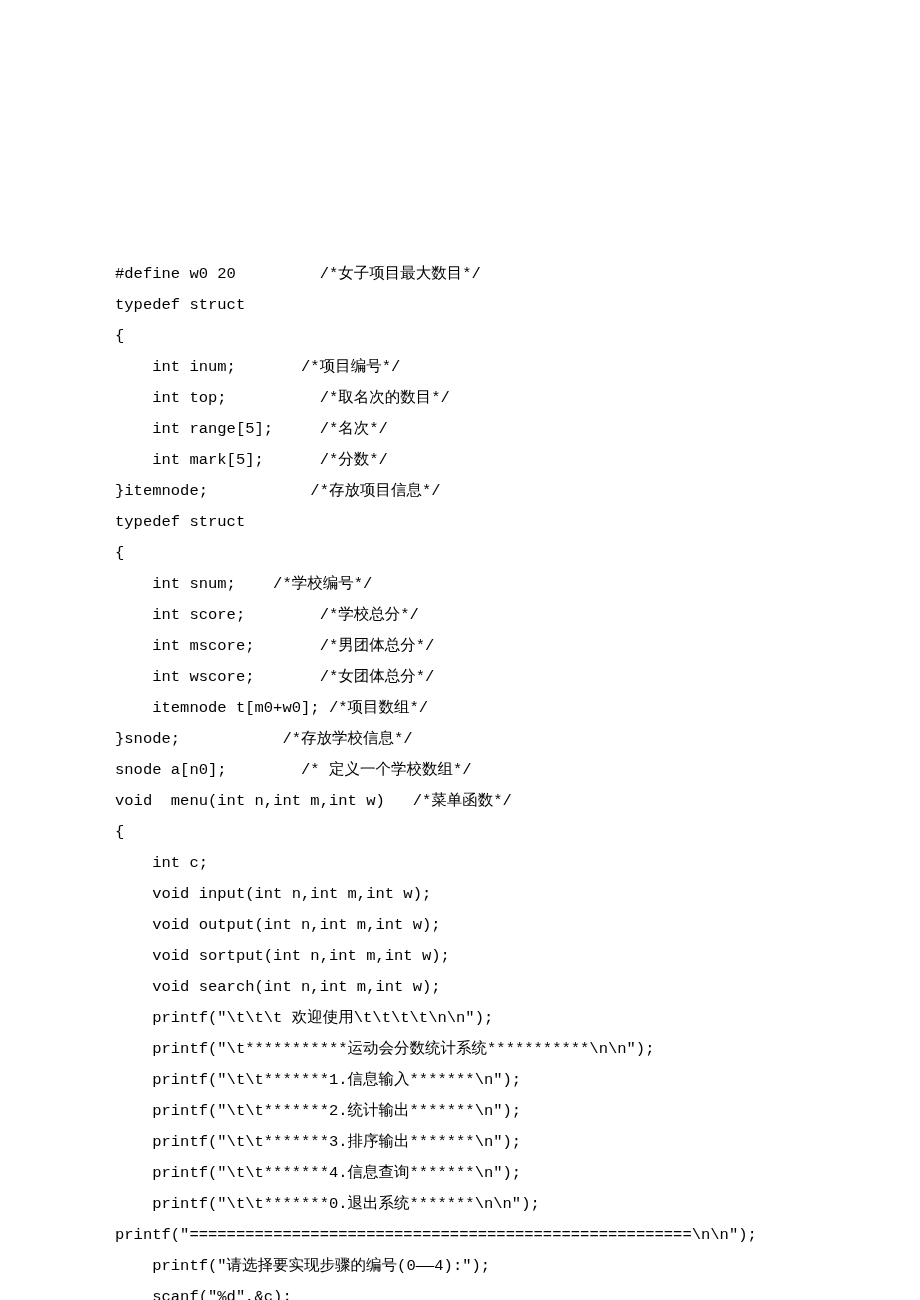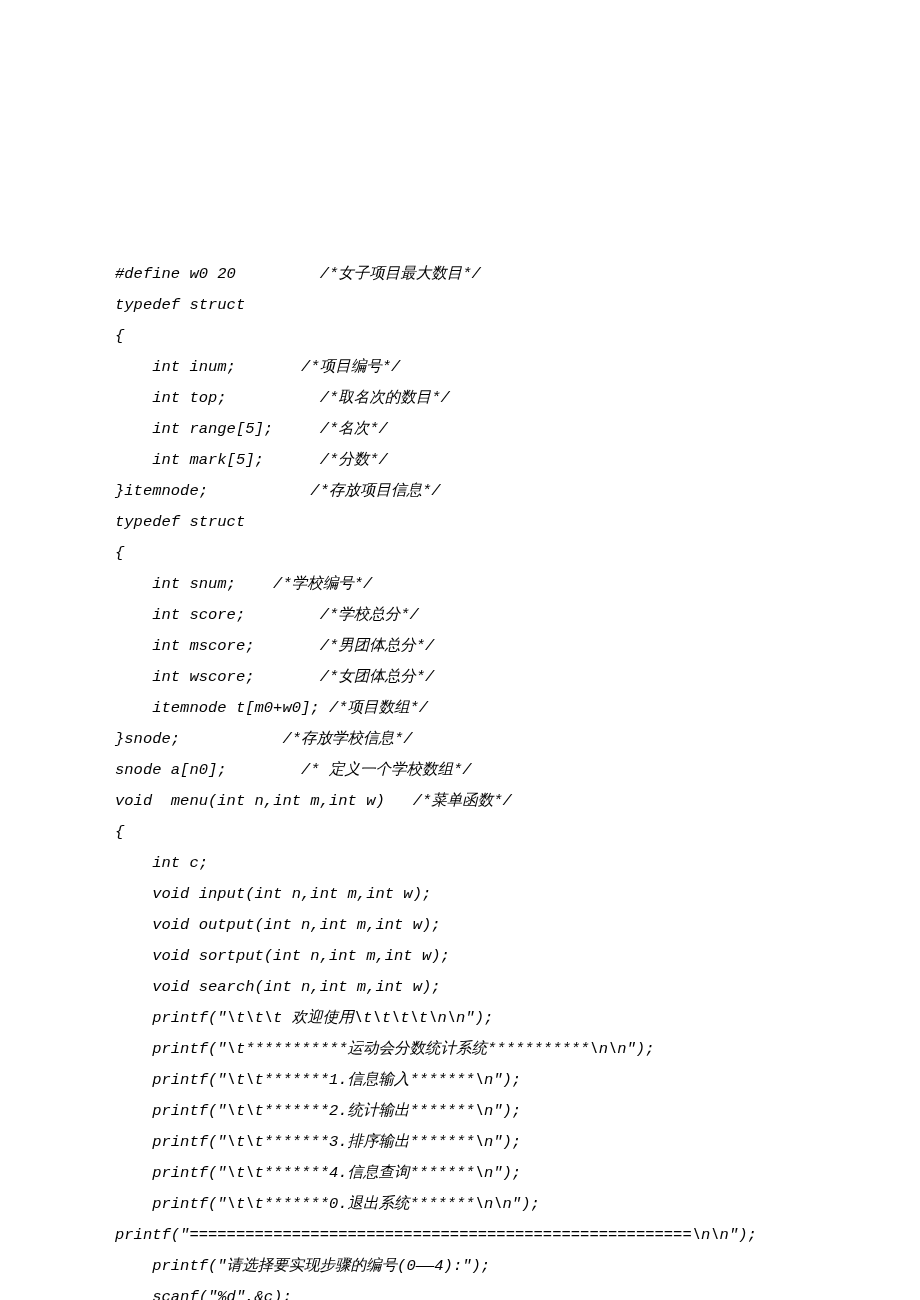--- a/index.html
+++ b/index.html
@@ -8,21 +8,21 @@
     width: 920px;
     height: 1300px;
     padding: 135px 115px 0 115px;
     font-family: "Courier New", "SimSun", monospace;
     font-size: 15.5px;
     color: #000000;
     line-height: 2.0;
     white-space: pre;
     overflow: hidden;
   }
-  .line { display: block; font-style: italic; }
+  .line { display: block; }
   .indent1 { padding-left: 4ch; }
 </style>
 </head>
 <body>
 
 
 
 <div id="code-container"><span class="line">#define w0 20         /*女子项目最大数目*/</span><span class="line">typedef struct</span><span class="line">{</span><span class="line indent1">int inum;       /*项目编号*/</span><span class="line indent1">int top;          /*取名次的数目*/</span><span class="line indent1">int range[5];     /*名次*/</span><span class="line indent1">int mark[5];      /*分数*/</span><span class="line">}itemnode;           /*存放项目信息*/</span><span class="line">typedef struct</span><span class="line">{</span><span class="line indent1">int snum;    /*学校编号*/</span><span class="line indent1">int score;        /*学校总分*/</span><span class="line indent1">int mscore;       /*男团体总分*/</span><span class="line indent1">int wscore;       /*女团体总分*/</span><span class="line indent1">itemnode t[m0+w0]; /*项目数组*/</span><span class="line">}snode;           /*存放学校信息*/</span><span class="line">snode a[n0];        /* 定义一个学校数组*/</span><span class="line">void  menu(int n,int m,int w)   /*菜单函数*/</span><span class="line">{</span><span class="line indent1">int c;</span><span class="line indent1">void input(int n,int m,int w);</span><span class="line indent1">void output(int n,int m,int w);</span><span class="line indent1">void sortput(int n,int m,int w);</span><span class="line indent1">void search(int n,int m,int w);</span><span class="line indent1">printf("\t\t\t 欢迎使用\t\t\t\t\n\n");</span><span class="line indent1">printf("\t***********运动会分数统计系统***********\n\n");</span><span class="line indent1">printf("\t\t*******1.信息输入*******\n");</span><span class="line indent1">printf("\t\t*******2.统计输出*******\n");</span><span class="line indent1">printf("\t\t*******3.排序输出*******\n");</span><span class="line indent1">printf("\t\t*******4.信息查询*******\n");</span><span class="line indent1">printf("\t\t*******0.退出系统*******\n\n");</span><span class="line"></span><span class="line">printf("======================================================\n\n");</span><span class="line indent1">printf("请选择要实现步骤的编号(0——4):");</span><span class="line indent1">scanf("%d",&amp;c);</span></div>
 
 

